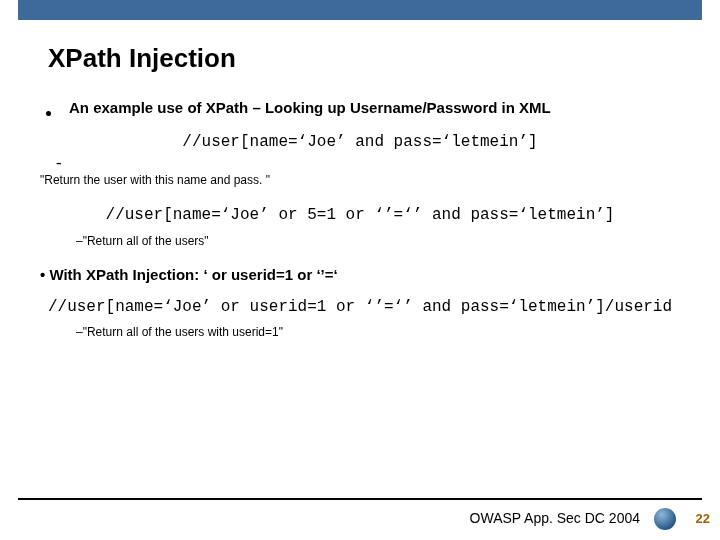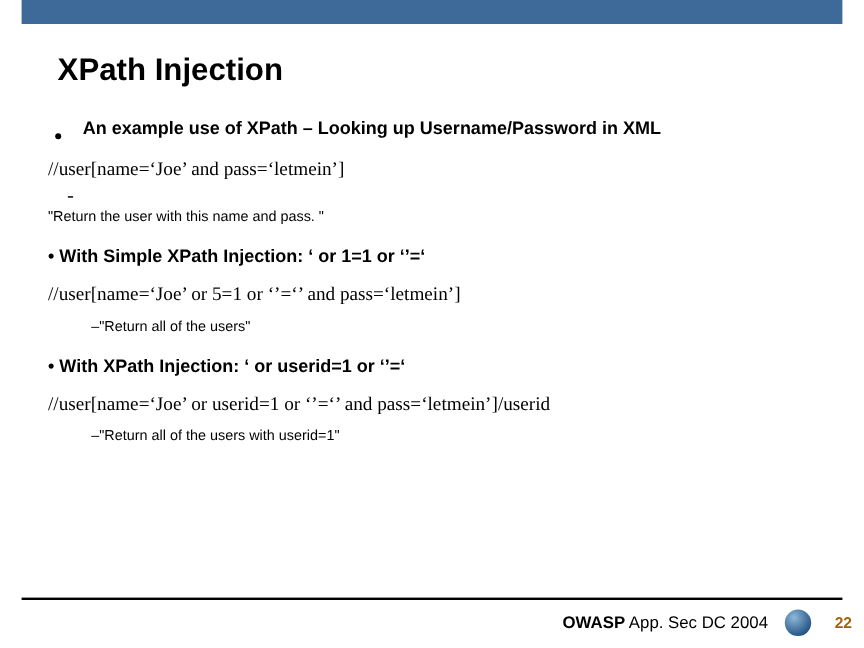--- a/index.html
+++ b/index.html
@@ -45,26 +45,27 @@
     margin-top: 6px;
     margin-left: 6px;
     margin-right: 18px;
     flex-shrink: 0;
   }
   .bullet-text {
     font-size: 15px;
     font-weight: bold;
   }
   .code {
-    font-family: Liberation Serif, serif;
+    font-family: Liberation Mono, monospace;
     font-size: 16px;
     margin: 6px 0 0 0;
     white-space: pre-wrap;
     word-break: break-word;
     line-height: 1.3;
+    text-align: center;
   }
   .dash-line {
     font-family: "Courier New", monospace;
     font-size: 16px;
     margin-left: 14px;
     margin-top: 2px;
   }
   .desc {
     font-size: 12px;
     margin: 0 0 18px 0;
@@ -85,21 +86,21 @@
     right: 18px;
     height: 2px;
     background: #000;
   }
   .footer-text {
     position: absolute;
     bottom: 14px;
     right: 80px;
     font-size: 14px;
   }
-  .footer-text .b { font-weight: bold; }
+  .footer-text .b { font-weight: normal; }
   .globe {
     position: absolute;
     bottom: 10px;
     right: 44px;
     width: 22px;
     height: 22px;
     border-radius: 50%;
     background: radial-gradient(circle at 35% 30%, #8fb7d8 0%, #2a5b8a 70%, #153a5a 100%);
   }
   .page-num {
@@ -122,21 +123,20 @@
 
   <div class="bullet-row">
     <div class="bullet-dot"></div>
     <div class="bullet-text">An example use of XPath – Looking up Username/Password in XML</div>
   </div>
 
   <div class="code">//user[name=‘Joe’ and pass=‘letmein’]</div>
   <div class="dash-line">-</div>
   <div class="desc">"Return the user with this name and pass. "</div>
 
-  <div class="sub-bullet">• With Simple XPath Injection: ‘ or 1=1 or ‘’=‘</div>
 
   <div class="code">//user[name=‘Joe’ or 5=1 or ‘’=‘’ and pass=‘letmein’]</div>
   <div class="sub-desc">–"Return all of the users"</div>
 
   <div class="sub-bullet">• With XPath Injection: ‘ or userid=1 or ‘’=‘</div>
 
   <div class="code">//user[name=‘Joe’ or userid=1 or ‘’=‘’ and pass=‘letmein’]/userid</div>
   <div class="sub-desc">–"Return all of the users with userid=1"</div>
 
 </div>

